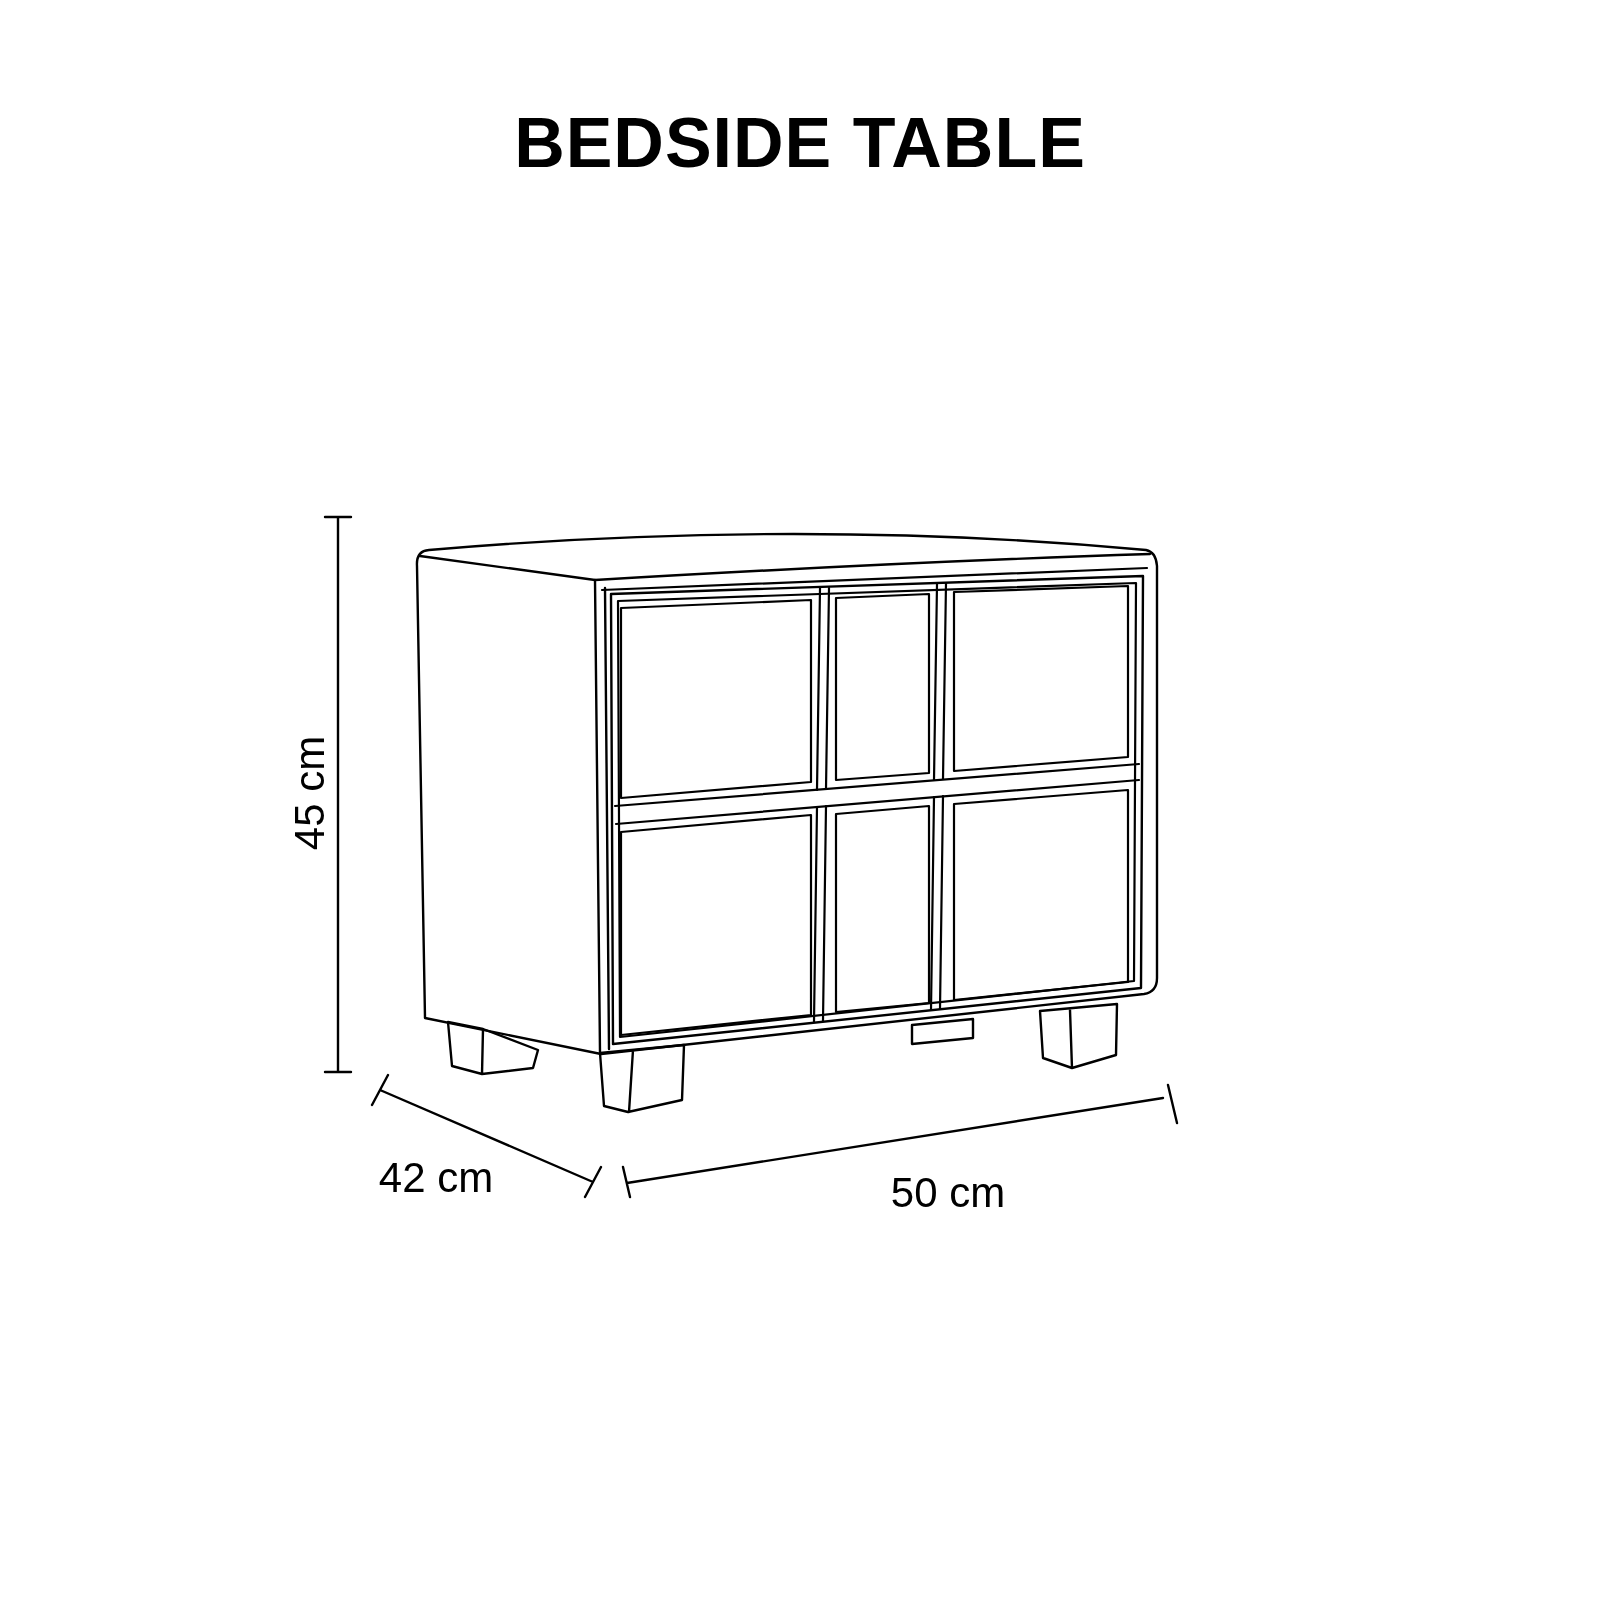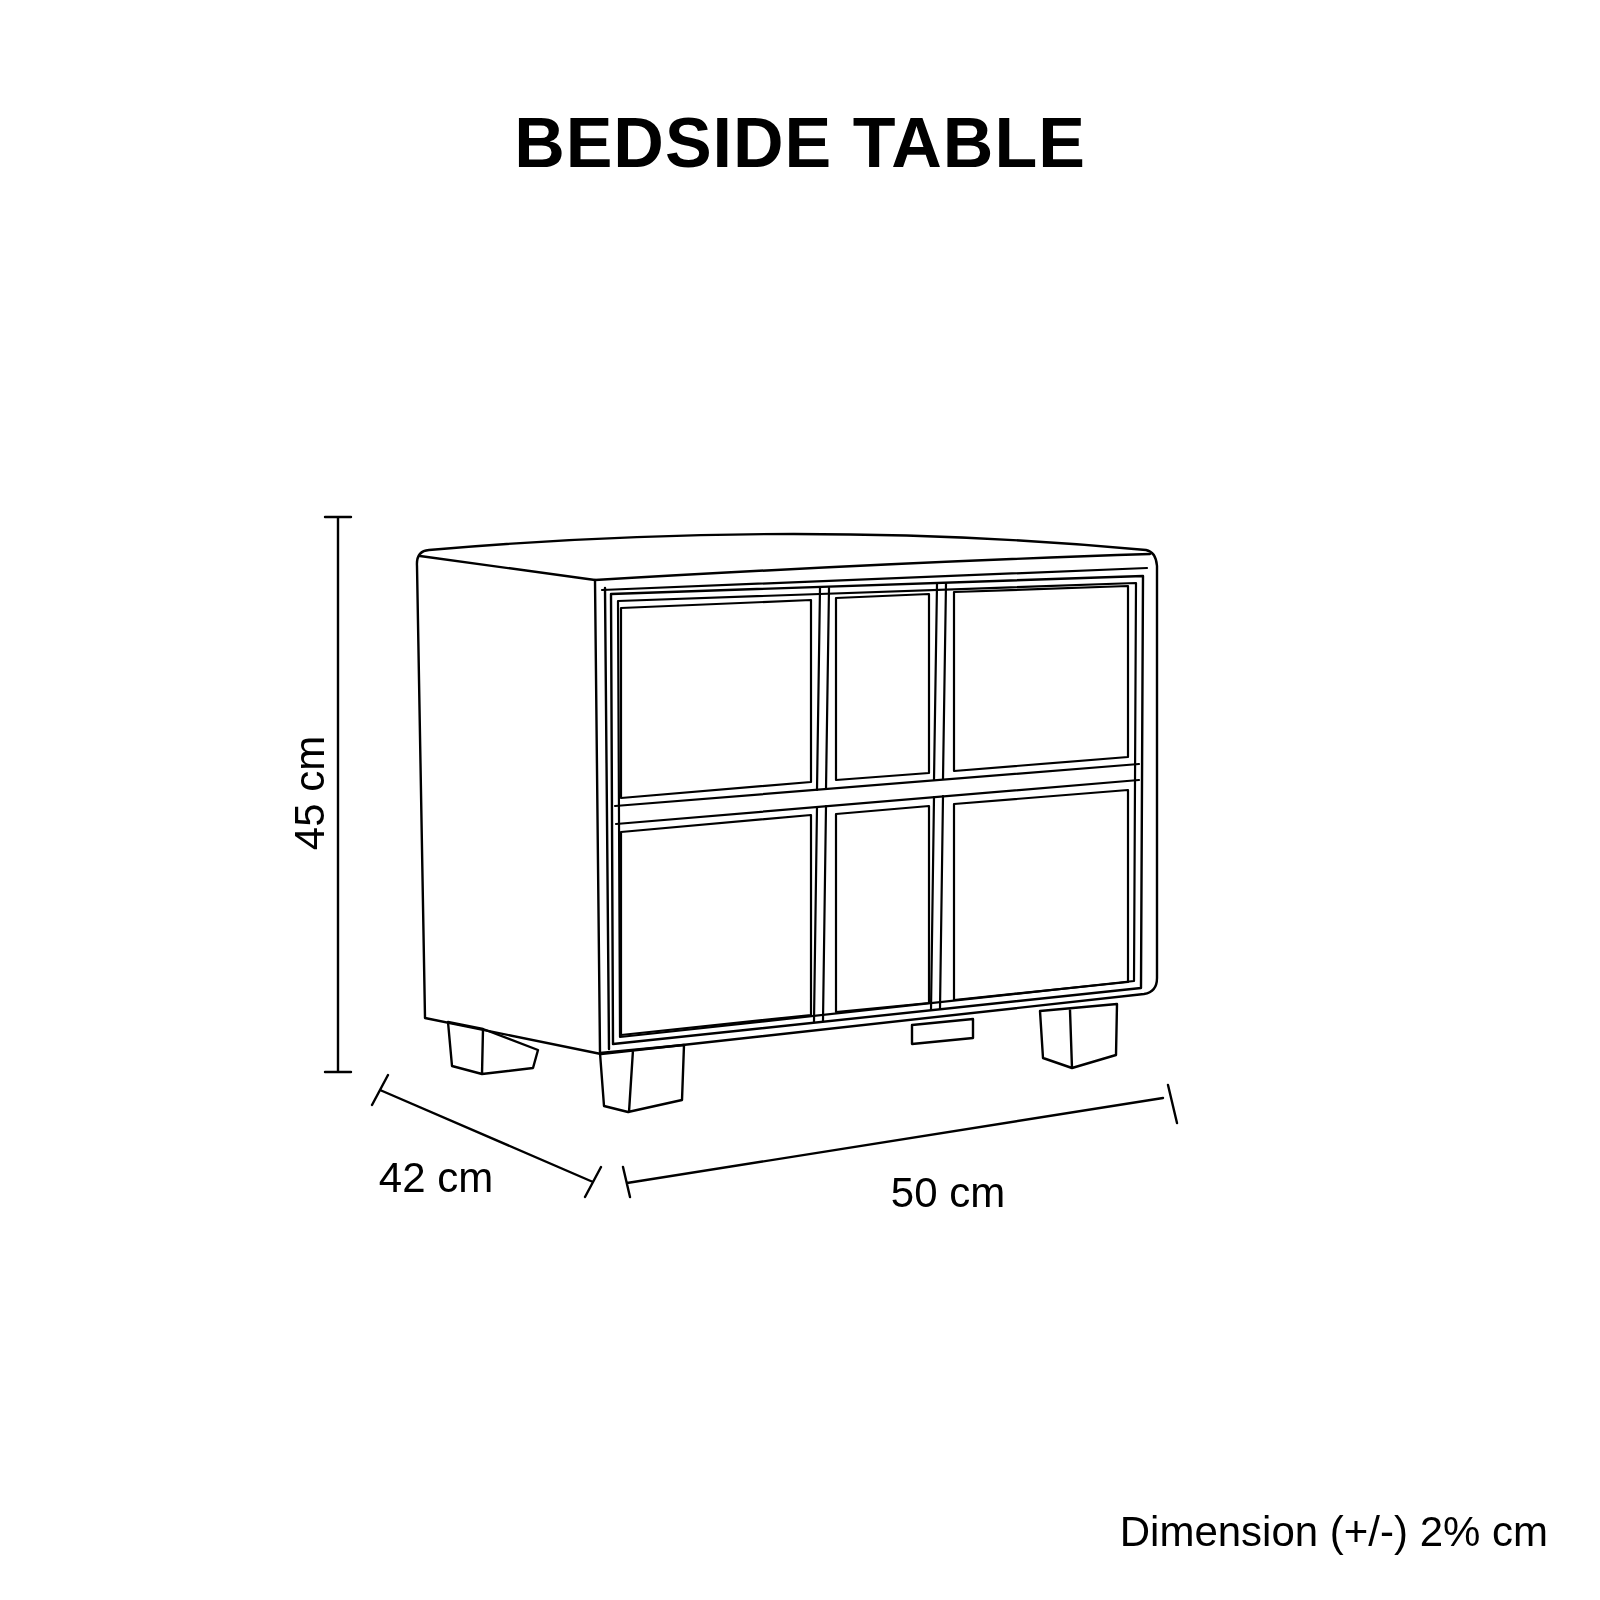--- a/index.html
+++ b/index.html
@@ -135,14 +135,13 @@
     </g>
 
     <g>
       <path class="stroke" d="M 627,1183 L 1163,1098
            M 623,1167 L 630,1197
            M 1168,1085 L 1177,1123"></path>
       <text class="dim-label" x="948" y="1207" text-anchor="middle">50 cm</text>
     </g>
   </svg>
 
-  <div class="tolerance-note">Dimension (+/-) 2% cm</div>
 </div>
 
 </body></html>

